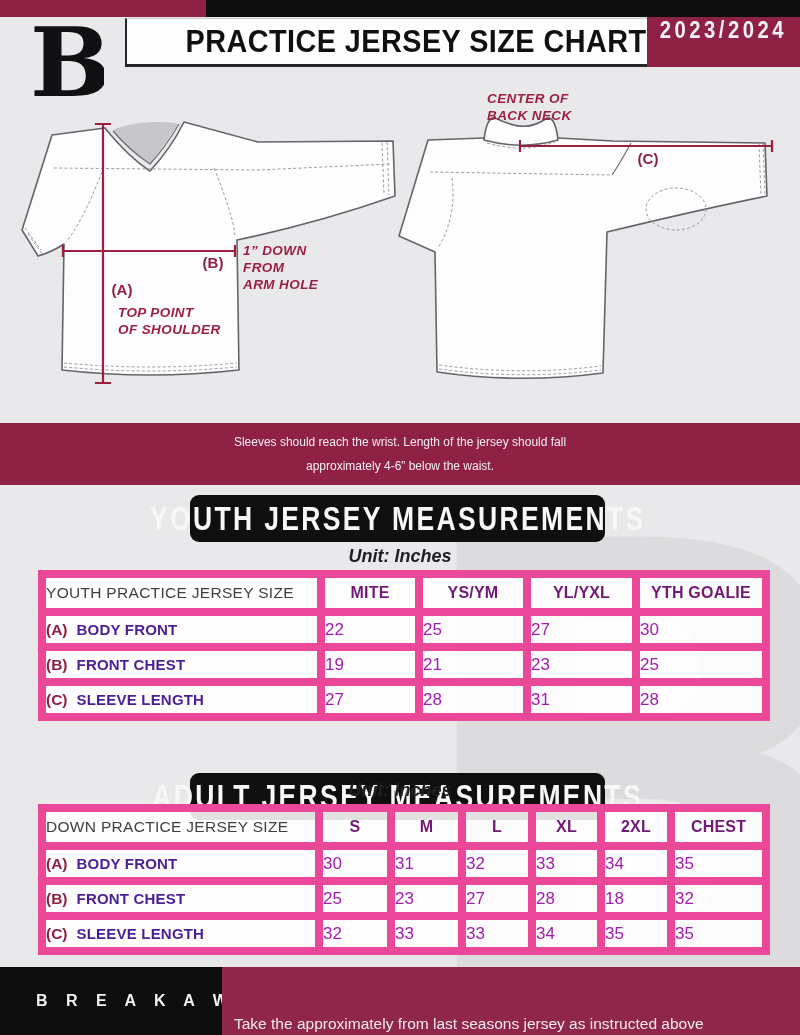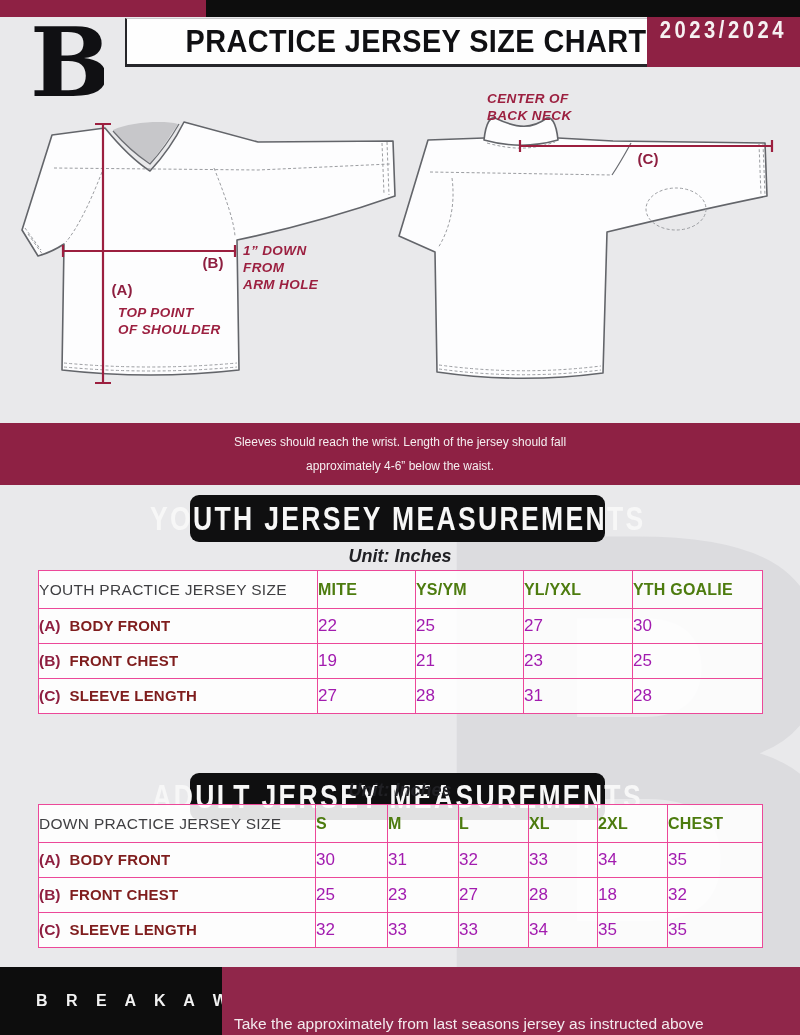--- a/index.html
+++ b/index.html
@@ -45,29 +45,29 @@
   .pill{left:190px;width:415px;height:47px;background:#0f0f10;border-radius:9px;
         display:flex;align-items:center;justify-content:center;z-index:2;}
   .pill span{display:inline-block;transform:scaleX(.78);color:#f7f7f7;font-weight:700;
              font-size:34px;letter-spacing:3px;white-space:nowrap;}
   .unit{left:0;width:800px;text-align:center;font-style:italic;font-weight:600;font-size:18px;
         color:#202024;z-index:2;}
 
   
   table.size{position:absolute;left:38px;width:724px;border-collapse:collapse;z-index:2;
              table-layout:fixed;background:rgba(255,255,255,.88);}
-  table.size th,table.size td{border:1px solid #ec4899;padding:0;margin:0;}
+  table.size th,table.size td{border:8px solid #ec4899;padding:0;margin:0;}
   table.size tr{height:35px;}
   table.size tr.head{height:38px;}
   .corner{font-weight:400;font-size:15.5px;letter-spacing:.3px;color:#3f3f42;
           text-align:left;padding-left:20px;}
-  .colhead{font-weight:700;font-size:16px;color:#4d7c0f;text-align:left;letter-spacing:.2px;}
+  .colhead{font-weight:700;font-size:16px;color:#701a75;text-align:center;letter-spacing:.2px;}
   .rowlab{text-align:left;padding-left:30px;font-weight:400;}
   .rowlab .k{color:#8e1f40;font-weight:700;font-size:15.5px;margin-right:9px;}
-  .rowlab .l{color:#7f1d1d;font-weight:600;font-size:15px;letter-spacing:.2px;}
+  .rowlab .l{color:#4c1d95;font-weight:600;font-size:15px;letter-spacing:.2px;}
   td.val{text-align:left;font-size:17px;color:#a21caf;font-weight:400;}
 
   
   .foot-black{left:0;top:967px;width:222px;height:68px;background:#0d0d0d;z-index:3;
               display:flex;align-items:center;gap:12px;padding-left:24px;box-sizing:border-box;}
   .brand{color:#f2f2f2;font-weight:700;font-size:16px;letter-spacing:7px;white-space:nowrap;}
   .foot-maroon{left:222px;top:967px;width:578px;height:68px;background:#90264a;z-index:3;
                color:#f3eaee;font-size:15.5px;line-height:21px;box-sizing:border-box;
                padding:4px 6px 0 12px;white-space:pre;}
 </style>

